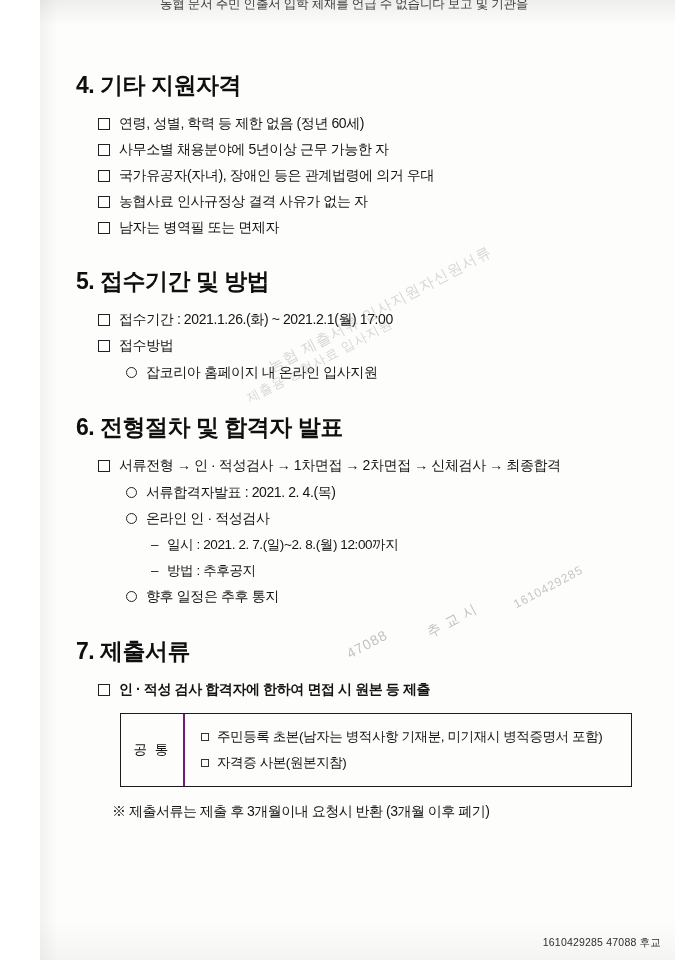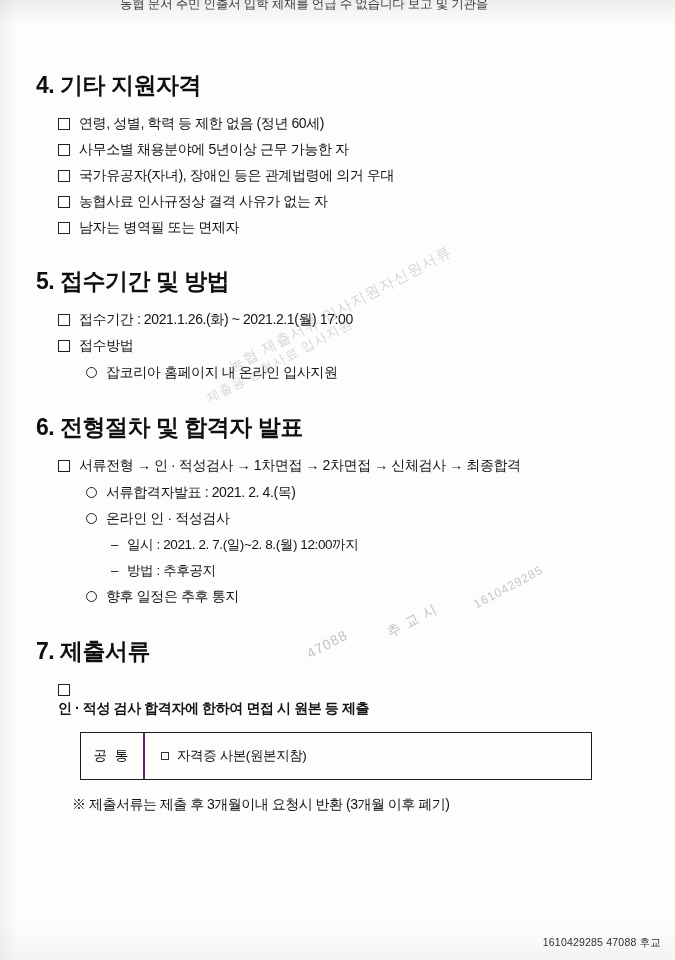--- a/index.html
+++ b/index.html
@@ -12,20 +12,21 @@
     background: #ffffff;
     font-family: "Liberation Sans", sans-serif;
     color: #141414;
     position: relative;
     overflow: hidden;
   }
   .page {
     position: absolute;
     inset: 0;
     background: #fdfdfb;
+    margin-left: 40px;
   }
   
   .scan-shade-top {
     position: absolute;
     top: 0; left: 0; right: 0; height: 26px;
     background: linear-gradient(to bottom, rgba(0,0,0,0.06), rgba(0,0,0,0));
     pointer-events: none;
   }
   .scan-shade-left {
     position: absolute;
@@ -116,21 +117,21 @@
     align-items: flex-start;
   }
   .lvl3 .dash {
     display: inline-block;
     width: 9px;
     margin-right: 8px;
     flex: 0 0 auto;
     text-align: center;
   }
 
-  .bold-line { font-weight: bold; flex-direction: column; }
+  .bold-line { font-weight: bold; }
 
   
   .doc-table {
     margin-left: 44px;
     margin-top: 10px;
     border: 1px solid #1b1b1b;
     width: 510px;
     display: flex;
     align-items: stretch;
   }
@@ -295,20 +296,24 @@
       <div class="lvl1 bold-line">
         <span class="bx"></span>
         <span class="tx">인 · 적성 검사 합격자에 한하여 면접 시 원본 등 제출</span>
       </div>
 
       <div class="doc-table">
         <div class="label-cell">공 통</div>
         <div class="list-cell">
           <div class="doc-item">
             <span class="sq"></span>
+            <span>주민등록 초본(남자는 병적사항 기재분, 미기재시 병적증명서 포함)</span>
+          </div>
+          <div class="doc-item">
+            <span class="sq"></span>
             <span>자격증 사본(원본지참)</span>
           </div>
         </div>
       </div>
 
       <div class="note">※ 제출서류는 제출 후 3개월이내 요청시 반환 (3개월 이후 폐기)</div>
     </div>
 
   </div>
 

